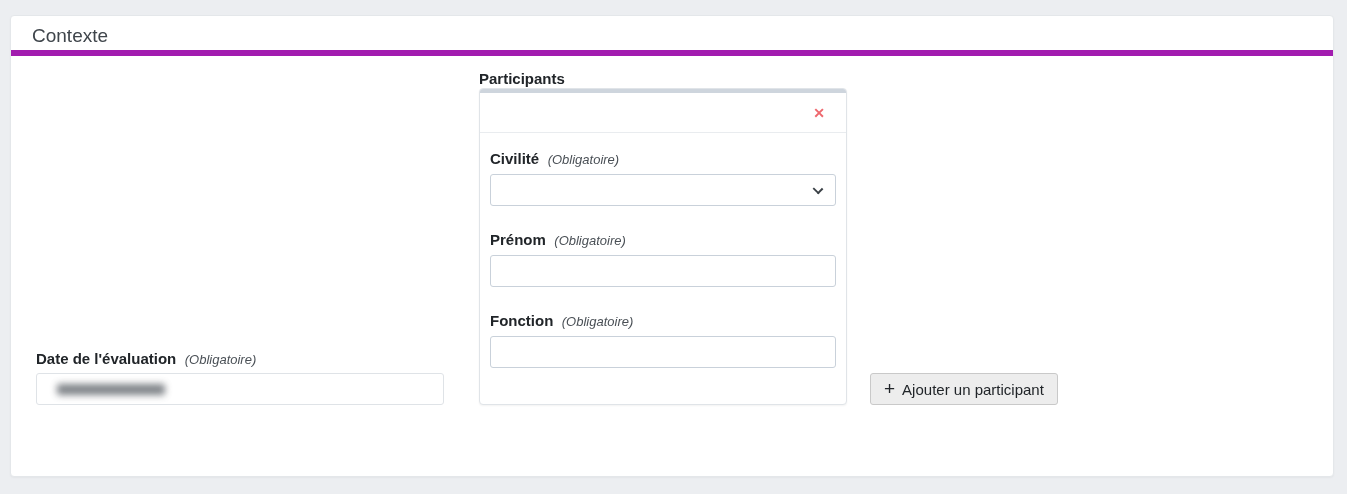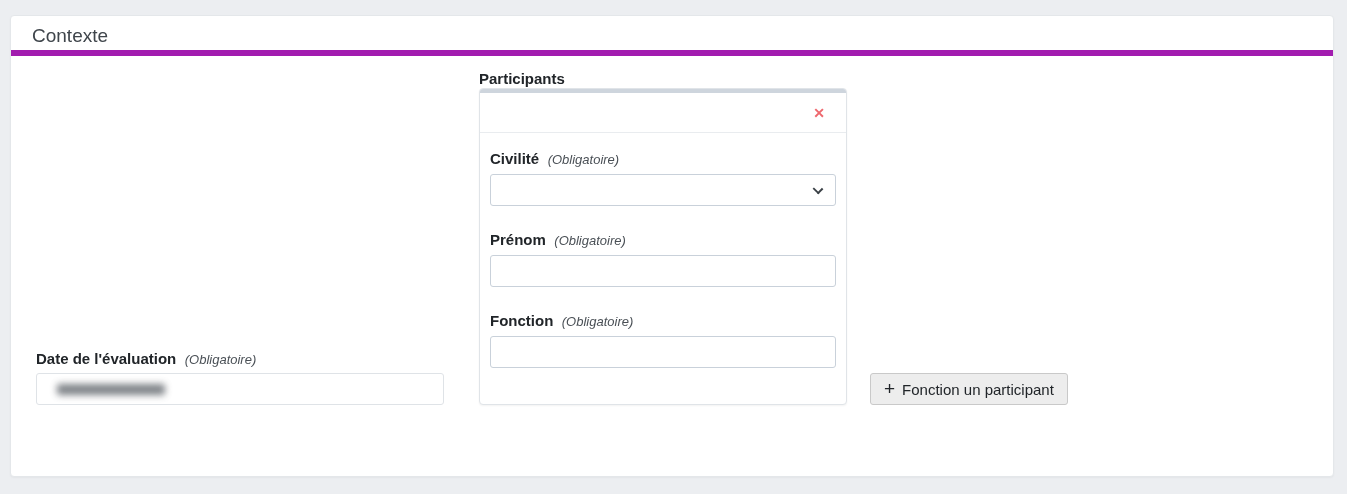--- a/index.html
+++ b/index.html
@@ -230,18 +230,18 @@
             <input type="text" class="text-input" value="" style="">
           </div>
 
         </div>
       </div>
     </div>
 
     <div class="col-actions">
       <button class="add-btn">
         <span class="plus">+</span>
-        <span>Fonction un participant</span>
+        <span>Ajouter un participant</span>
       </button>
     </div>
 
   </div>
 </section>
 
 </body></html>

